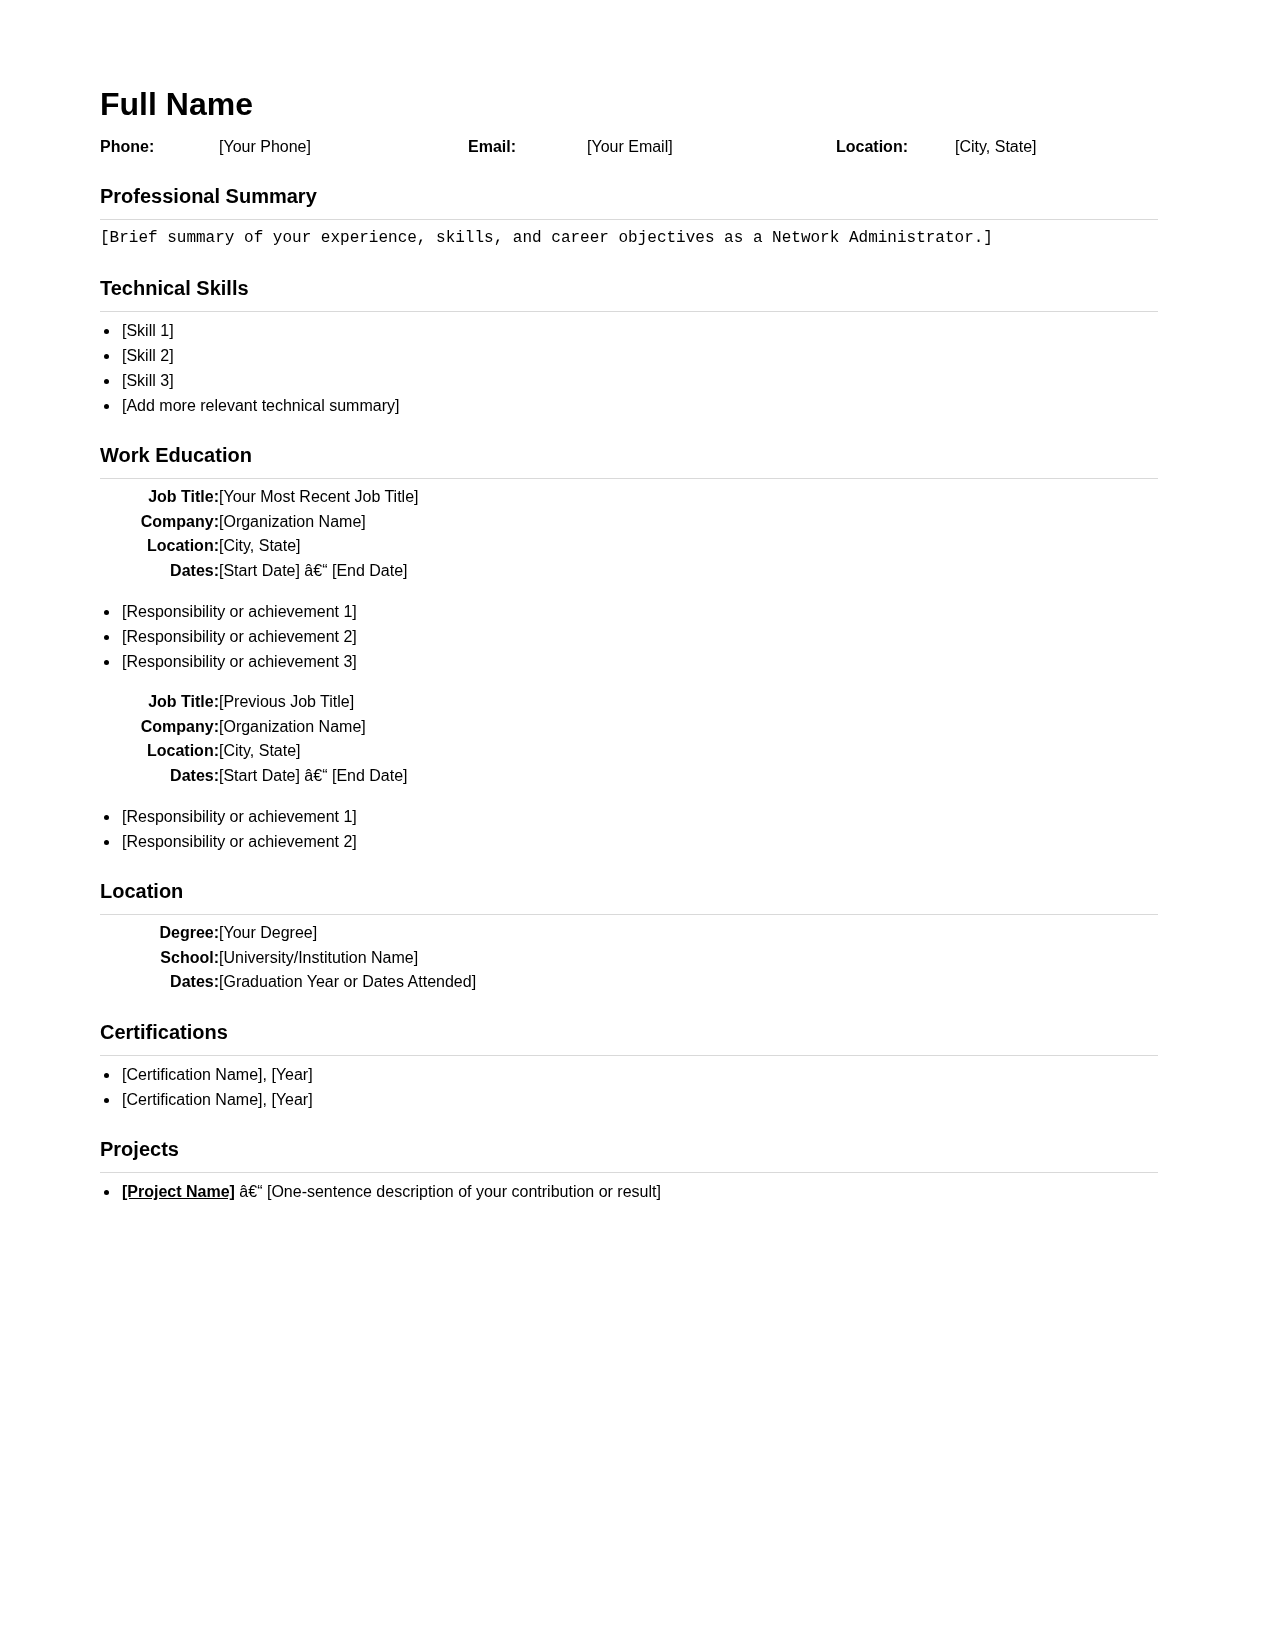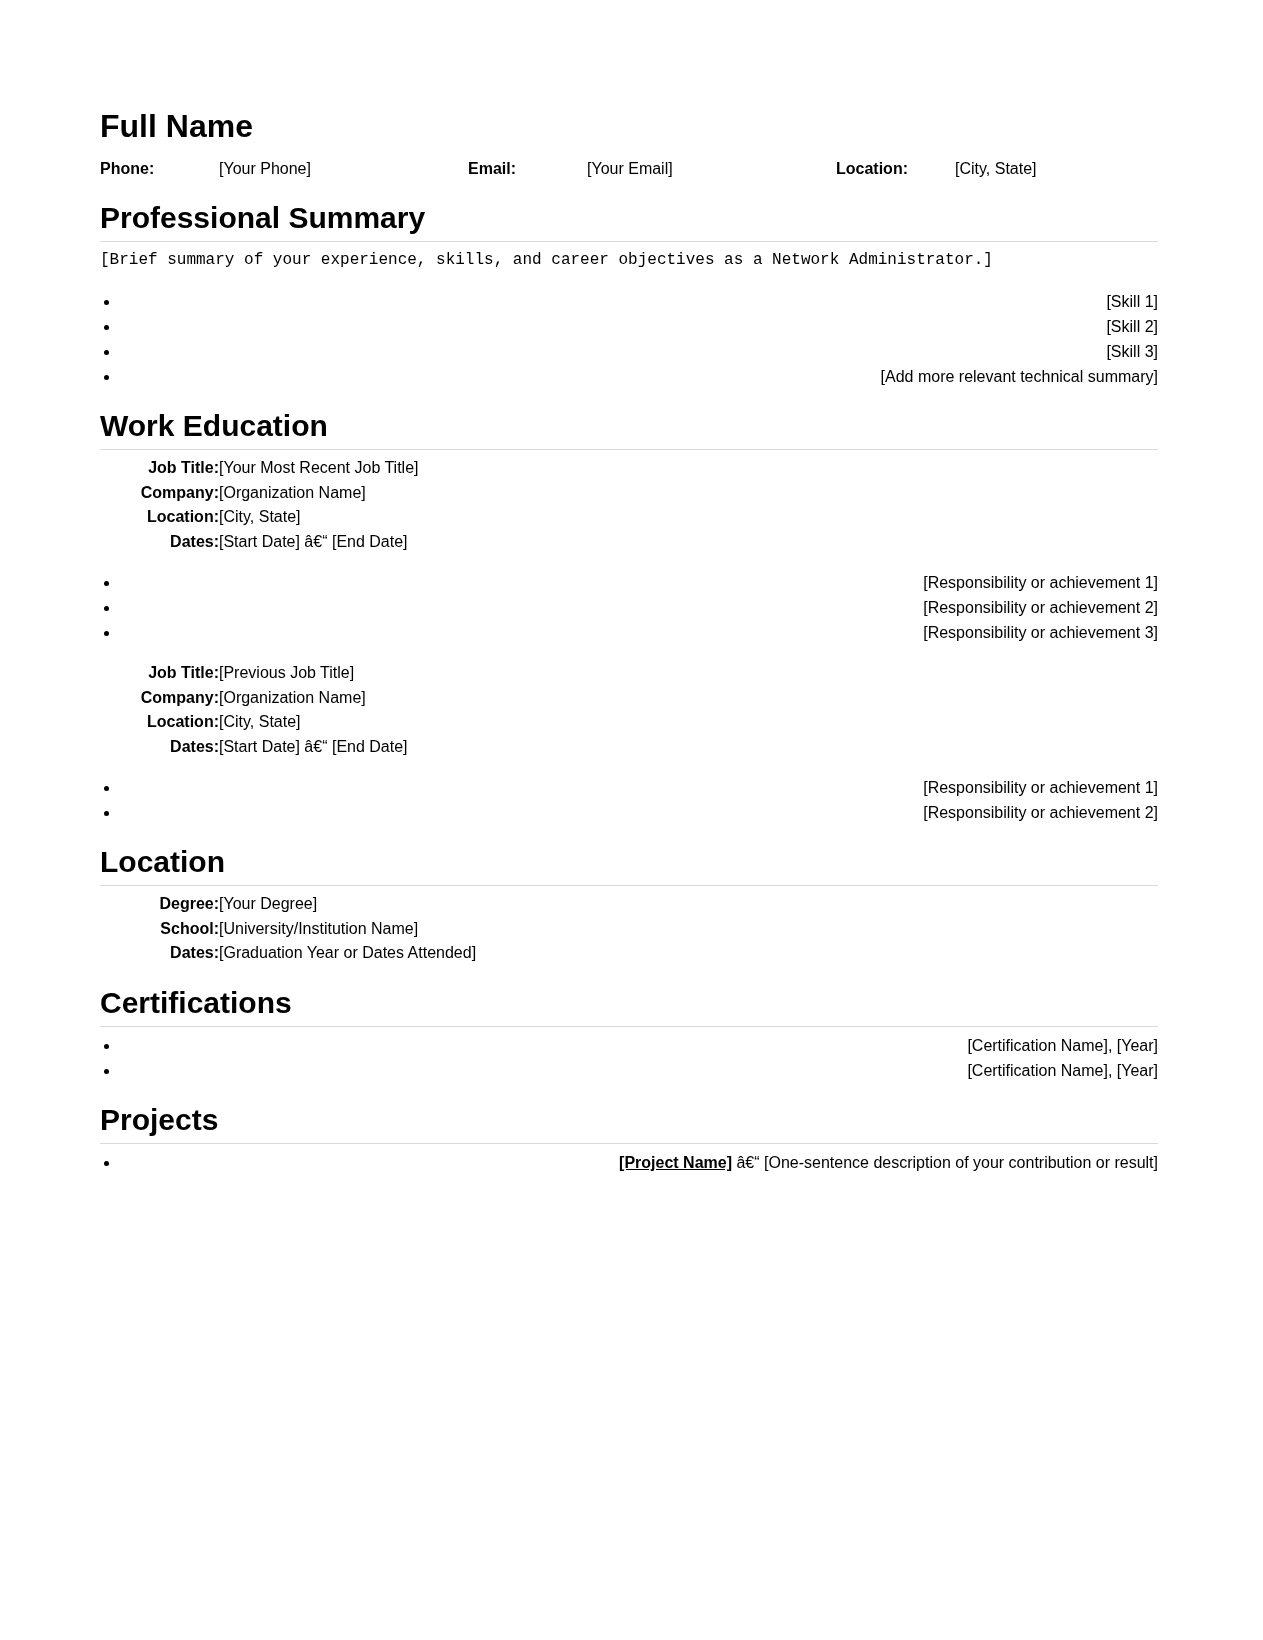--- a/index.html
+++ b/index.html
@@ -10,21 +10,21 @@
   body {
     font-family: "Liberation Sans", sans-serif;
     font-size: 16px;
     color: #000000;
     -webkit-font-smoothing: antialiased;
   }
   .page {
     width: 1263px;
     height: 1640px;
     box-sizing: border-box;
-    padding: 108px 105px 0 100px;
+    padding: 86px 105px 0 100px;
     background: #ffffff;
     overflow: hidden;
   }
   h1.full-name {
     font-size: 32px;
     line-height: 1.15;
     font-weight: 700;
     margin: 0 0 12px 0;
   }
   .contact-row {
@@ -36,21 +36,21 @@
     display: flex;
     width: 346px;
     line-height: 24.5px;
   }
   .kv-label {
     font-weight: 700;
     width: 119px;
     flex: none;
   }
   h2.section-title {
-    font-size: 30px;
+    font-size: 20px;
     line-height: 26px;
     font-weight: 700;
     margin: 24px 0 0 0;
     padding: 0 0 10px 0;
     border-bottom: 1px solid #d9d9d9;
   }
   p.body-text {
     margin: 6px 0 16px 0;
     line-height: 25px;
     font-family: Liberation Mono, monospace;
@@ -60,21 +60,20 @@
     text-align: right;
   }
   .kv-row {
     display: flex;
     line-height: 24.5px;
   }
   ul.bullet-list {
     margin: 6px 0 16px 0;
     padding-left: 20px;
     list-style: disc;
-    text-align: right;
   }
   ul.bullet-list li {
     line-height: 25px;
     padding-left: 2px;
   }
   .bold { font-weight: 700; text-decoration: underline; }
   section { display: block; }
 </style>
 </head>
 <body>
@@ -97,20 +96,21 @@
       <span class="kv-value">[City, State]</span>
     </div>
   </div>
 
   <section>
     <h2 class="section-title">Professional Summary</h2>
     <p class="body-text">[Brief summary of your experience, skills, and career objectives as a Network Administrator.]</p>
   </section>
 
   <section>
+    <h2 class="section-title">Technical Skills</h2>
     <ul class="bullet-list">
       <li>[Skill 1]</li>
       <li>[Skill 2]</li>
       <li>[Skill 3]</li>
       <li>[Add more relevant technical summary]</li>
     </ul>
   </section>
 
   <section>
     <h2 class="section-title">Work Education</h2>

